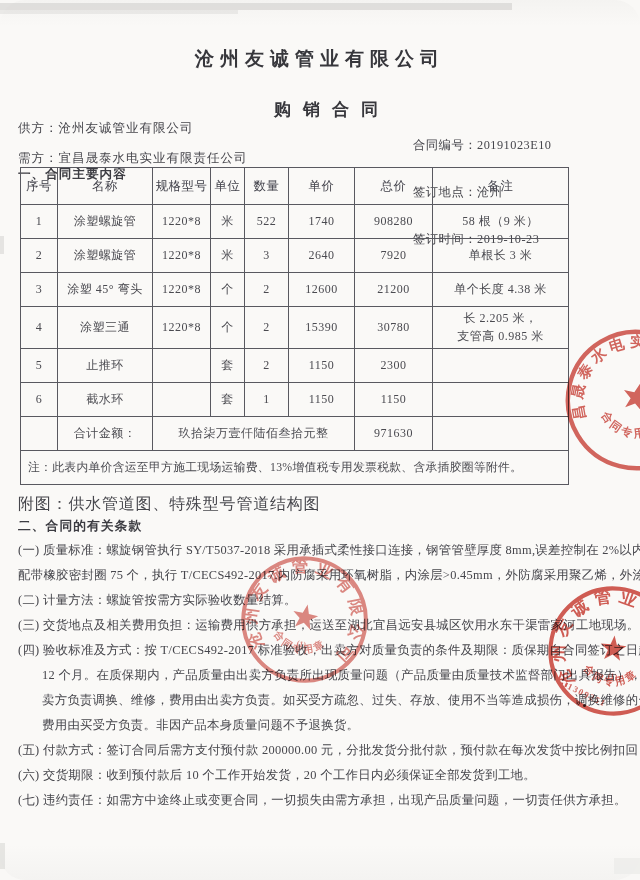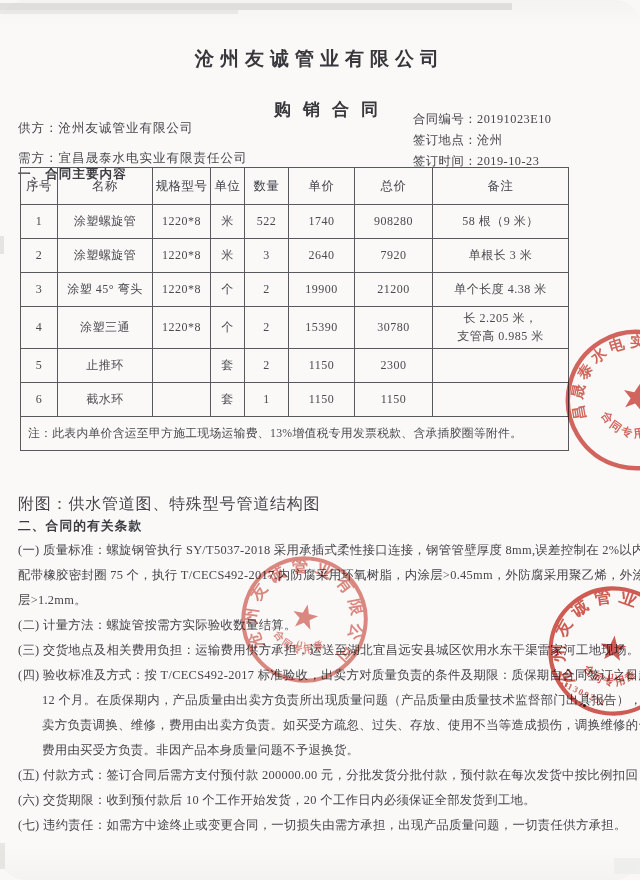--- a/index.html
+++ b/index.html
@@ -21,21 +21,21 @@
 
   .company-title{position:absolute;top:46px;left:0;width:100%;text-align:center;
     font-size:19px;font-weight:600;letter-spacing:6px;color:#37373c;margin:0;}
   .doc-title{position:absolute;top:86px;left:0;width:100%;text-align:center;
     font-size:17px;font-weight:600;letter-spacing:12px;color:#37373c;margin:12px;}
 
   .party{position:absolute;left:18px;font-size:12.5px;letter-spacing:1px;color:#46464c;}
   .supplier-line{top:120px;}
   .buyer-line{top:150px;}
   .meta{position:absolute;left:413px;top:109px;font-size:12.3px;color:#46464c;}
-  .meta div{height:21px;line-height:21px;letter-spacing:.5px;}
+  .meta div{height:21px;line-height:21px;letter-spacing:.5px;margin-top:26px;}
   .sec-head{position:absolute;left:18px;font-size:12.6px;font-weight:600;color:#3c3c42;letter-spacing:1px;}
   .sec1{top:166px;}
   .sec2{top:518px;font-size:12.8px;}
   .attachment{position:absolute;left:18px;top:494px;font-size:16px;letter-spacing:.8px;color:#46464c;}
 
   table.items{position:absolute;left:20px;top:167px;width:548px;
     border-collapse:collapse;table-layout:fixed;}
   table.items th,table.items td{
     border:1px solid #595960;text-align:center;vertical-align:middle;
     font-size:12px;font-weight:normal;color:#4a4a50;padding:0 2px;letter-spacing:.5px;
@@ -138,21 +138,21 @@
           <td>
             <div>单根长 3 米</div>
           </td>
         </tr>
         <tr>
           <td>3</td>
           <td>涂塑 45° 弯头</td>
           <td>1220*8</td>
           <td>个</td>
           <td>2</td>
-          <td>19900</td>
+          <td>12600</td>
           <td>21200</td>
           <td>
             <div>单个长度 4.38 米</div>
           </td>
         </tr>
         <tr class="tall">
           <td>4</td>
           <td>涂塑三通</td>
           <td>1220*8</td>
           <td>个</td>
@@ -179,33 +179,39 @@
           <td>截水环</td>
           <td></td>
           <td>套</td>
           <td>1</td>
           <td>1150</td>
           <td>1150</td>
           <td></td>
         </tr>
       </tbody>
     <tbody>
+      <tr class="total-row">
+        <td></td>
+        <td>合计金额：</td>
+        <td colspan="4">玖拾柒万壹仟陆佰叁拾元整</td>
+        <td>971630</td>
+        <td></td>
+      </tr>
       <tr class="note-row">
         <td colspan="8">注：此表内单价含运至甲方施工现场运输费、13%增值税专用发票税款、含承插胶圈等附件。</td>
       </tr>
     </tbody>
   </table>
 
   <div class="attachment">附图：供水管道图、特殊型号管道结构图</div>
   <div class="sec-head sec2">二、合同的有关条款</div>
 
   <div class="clauses">
       <div class="cl-line">(一) 质量标准：螺旋钢管执行 SY/T5037-2018 采用承插式柔性接口连接，钢管管壁厚度 8mm,误差控制在 2%以内，</div>
       <div class="cl-line">配带橡胶密封圈 75 个，执行 T/CECS492-2017.内防腐采用环氧树脂，内涂层&gt;0.45mm，外防腐采用聚乙烯，外涂</div>
-      <div class="cl-line">层&gt;1.2mm。</div>
       <div class="cl-line">(二) 计量方法：螺旋管按需方实际验收数量结算。</div>
       <div class="cl-line">(三) 交货地点及相关费用负担：运输费用供方承担，运送至湖北宜昌远安县城区饮用水东干渠雷家河工地现场。</div>
       <div class="cl-line">(四) 验收标准及方式：按 T/CECS492-2017 标准验收，出卖方对质量负责的条件及期限：质保期自合同签订之日起</div>
       <div class="cl-line hang">12 个月。在质保期内，产品质量由出卖方负责所出现质量问题（产品质量由质量技术监督部门出具报告），出</div>
       <div class="cl-line hang">卖方负责调换、维修，费用由出卖方负责。如买受方疏忽、过失、存放、使用不当等造成损伤，调换维修的一</div>
       <div class="cl-line hang">费用由买受方负责。非因产品本身质量问题不予退换货。</div>
       <div class="cl-line">(五) 付款方式：签订合同后需方支付预付款 200000.00 元，分批发货分批付款，预付款在每次发货中按比例扣回，</div>
       <div class="cl-line">(六) 交货期限：收到预付款后 10 个工作开始发货，20 个工作日内必须保证全部发货到工地。</div>
       <div class="cl-line">(七) 违约责任：如需方中途终止或变更合同，一切损失由需方承担，出现产品质量问题，一切责任供方承担。</div>
     </div>

